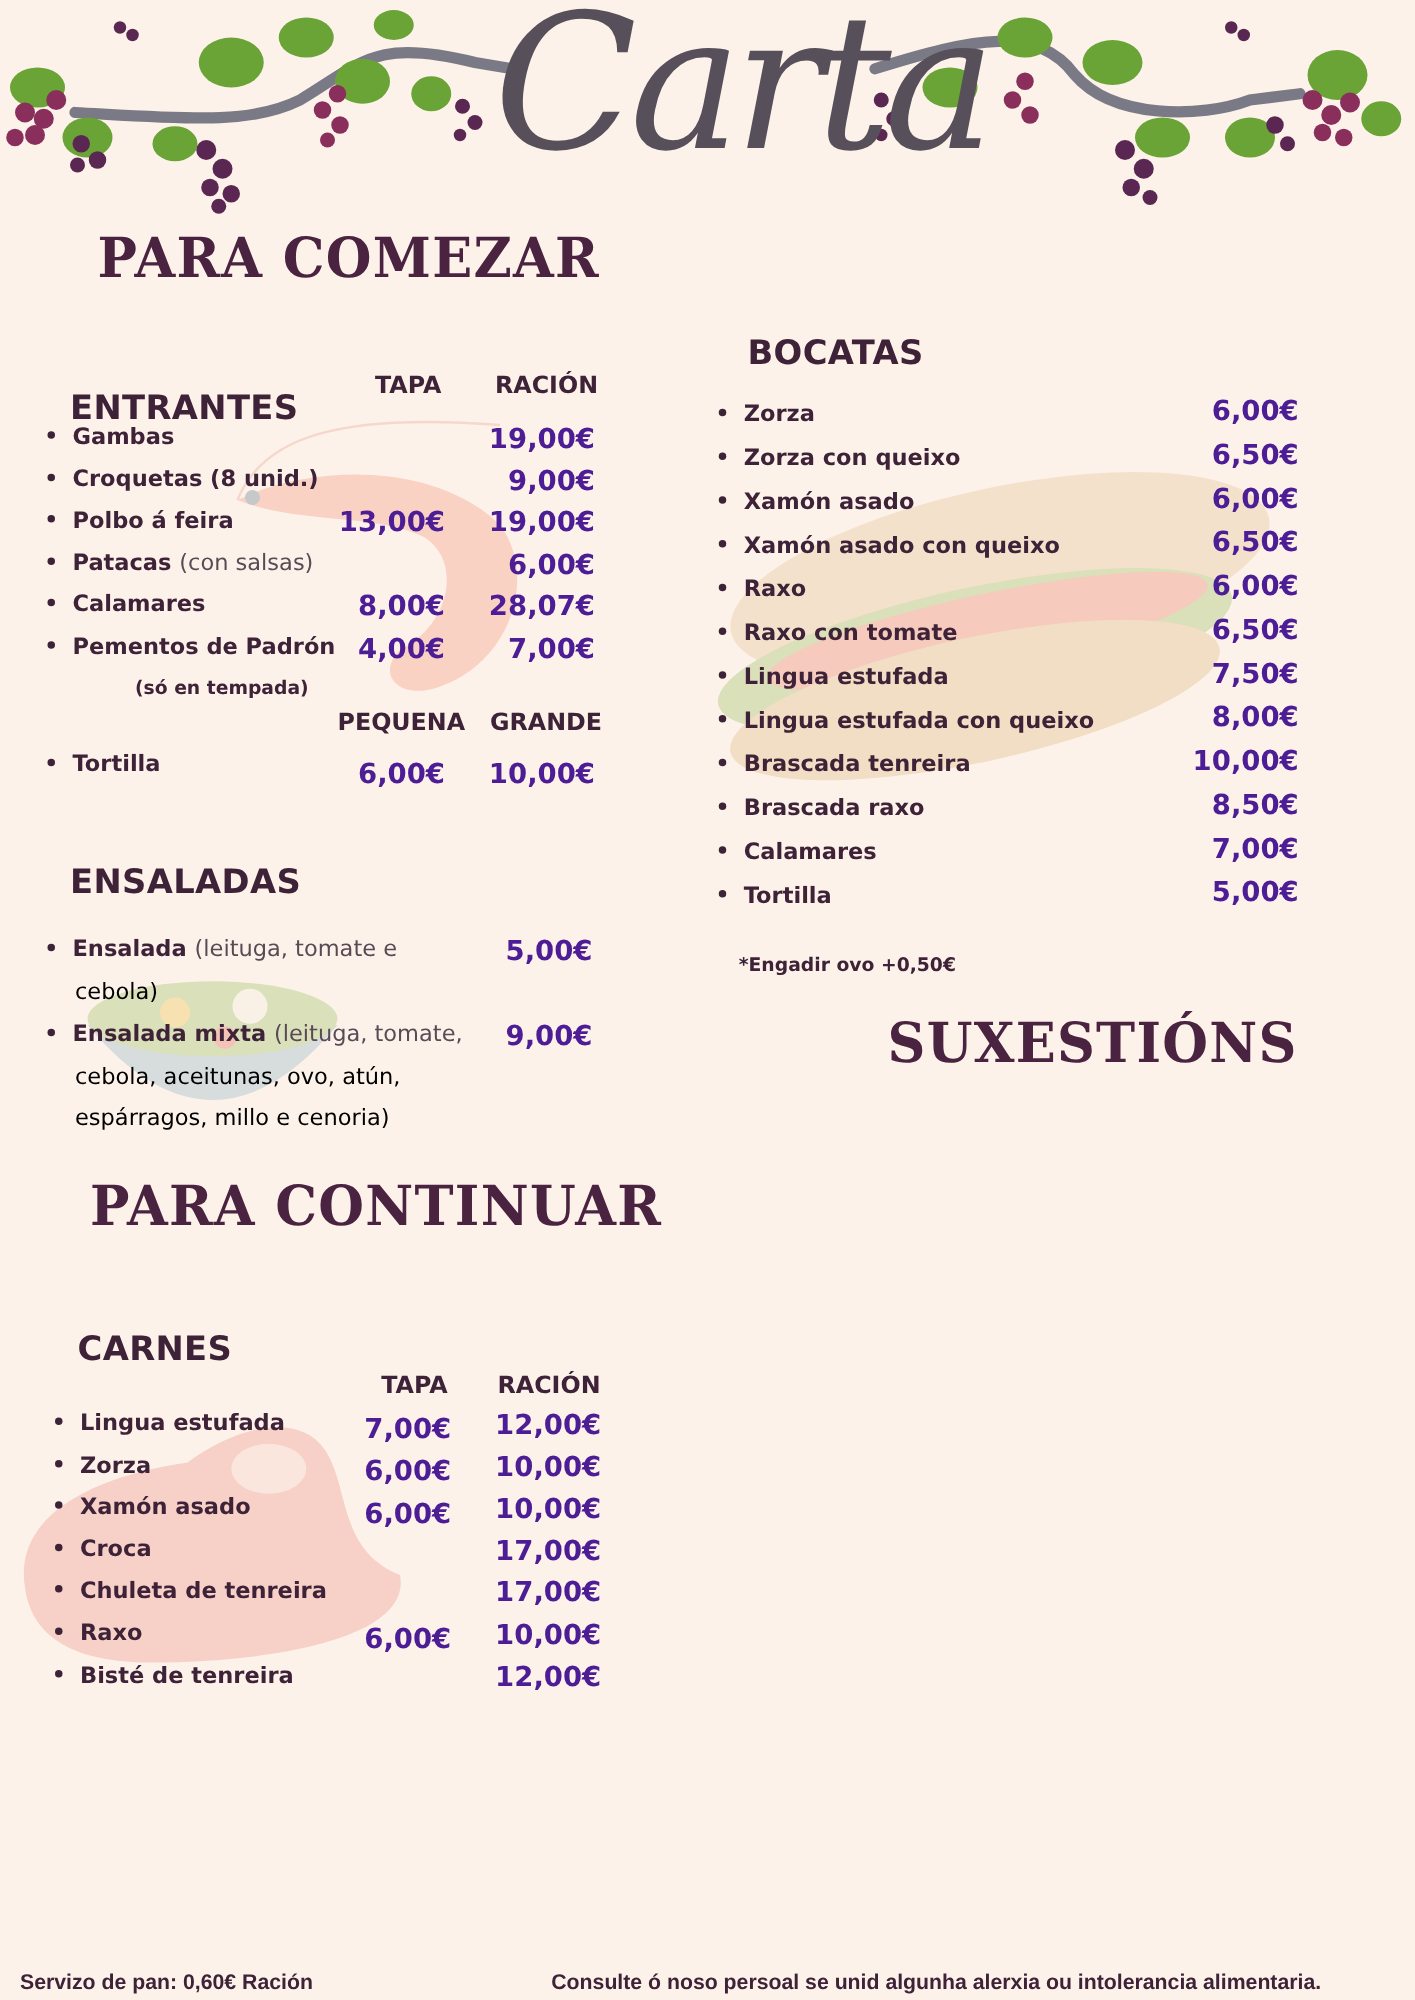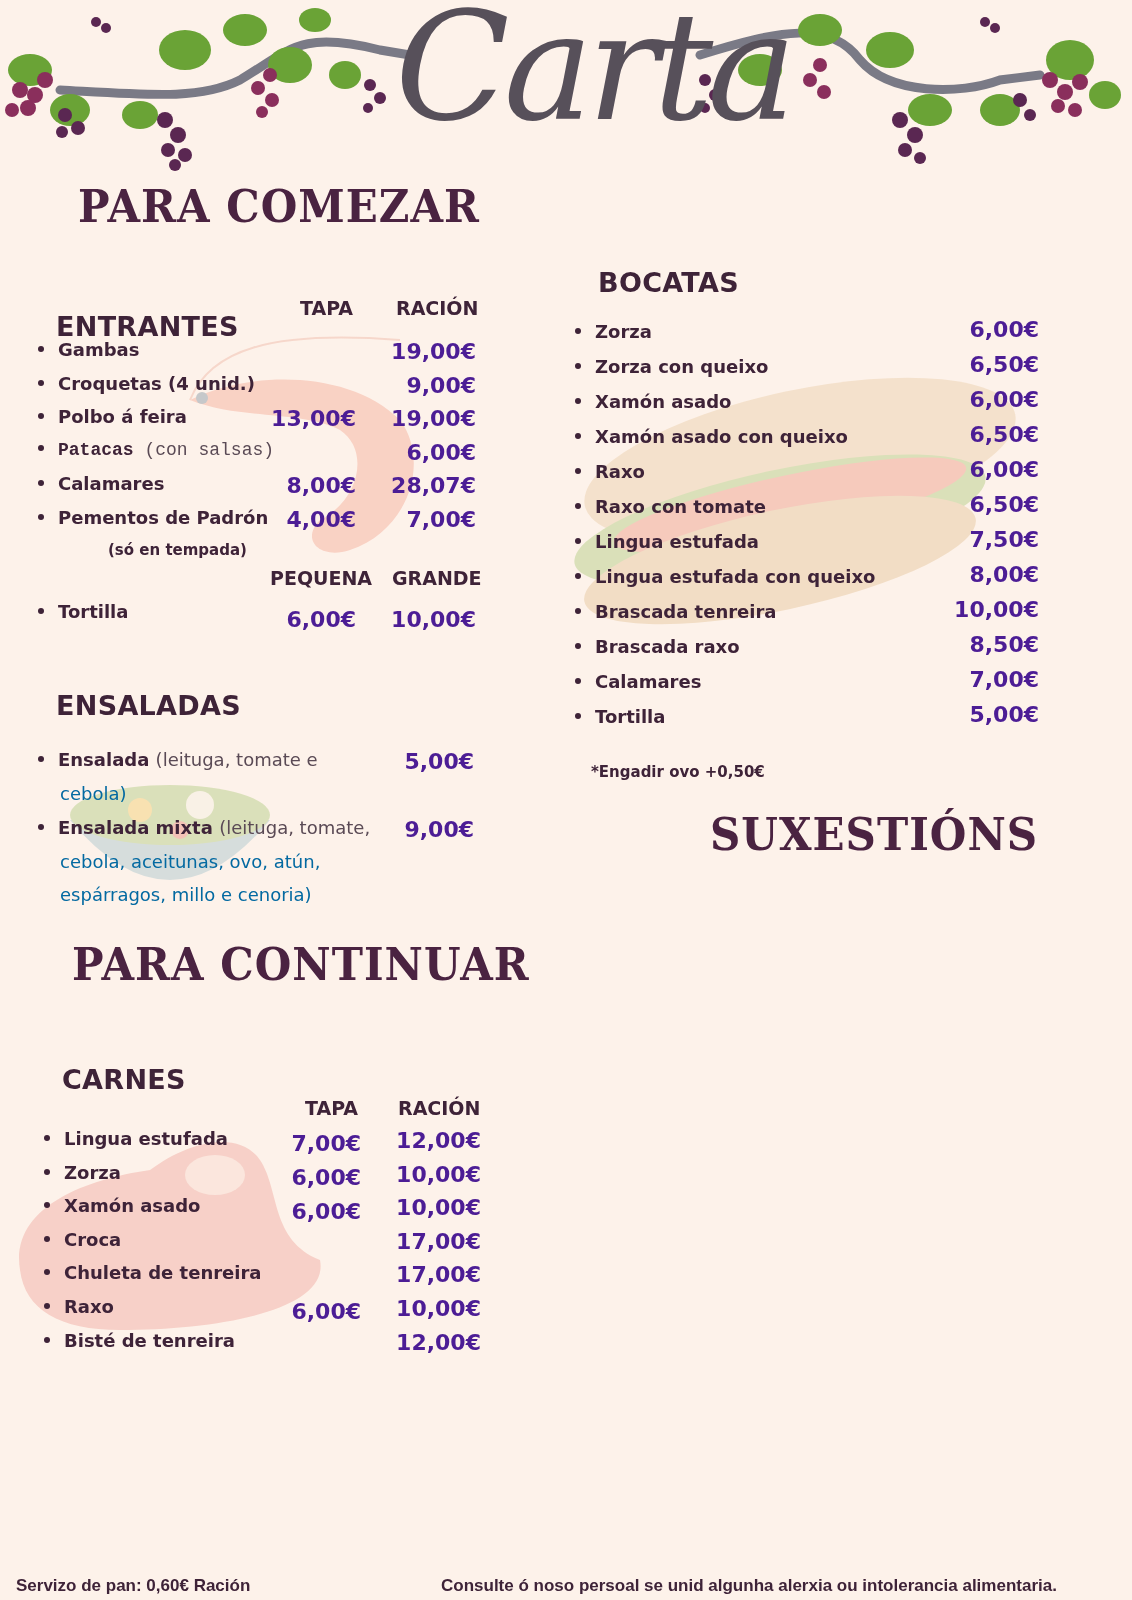--- a/index.html
+++ b/index.html
@@ -79,21 +79,21 @@
       font-family: "DejaVu Sans", sans-serif;
       font-weight: bold;
       font-size: 15px;
       color: #3e2338;
       margin-left: 18px;
     }
     .desc-line {
       position: absolute;
       font-family: "DejaVu Sans", sans-serif;
       font-size: 18px;
-      color: #0369a1;
+      color: #000000;
       white-space: nowrap;
     }
     .footer {
       position: absolute;
       font-family: "Liberation Sans", sans-serif;
       font-weight: bold;
       font-size: 17px;
       color: #3e2338;
       top: 1576px;
     }
@@ -202,28 +202,28 @@
 
 <div class="gothic" style="left:78px;top:182px;">PARA COMEZAR</div>
 
 <div class="cat-title" style="left:56px;top:267px;margin-top:44px;">ENTRANTES</div>
 <div class="col-head" style="left:300px;top:297px;">TAPA</div>
 <div class="col-head" style="left:396px;top:297px;">RACIÓN</div>
 
 <div class="item" style="left:38px;top:339px;"><span class="bullet"></span><span>Gambas</span></div>
 <div class="price" style="right:656px;top:339px;">19,00€</div>
 
-<div class="item" style="left:38px;top:373px;"><span class="bullet"></span><span>Croquetas (4 unid.)</span></div>
+<div class="item" style="left:38px;top:373px;"><span class="bullet"></span><span>Croquetas (8 unid.)</span></div>
 <div class="price" style="right:656px;top:373px;">9,00€</div>
 
 <div class="item" style="left:38px;top:406px;"><span class="bullet"></span><span>Polbo á feira</span></div>
 <div class="price" style="right:776px;top:406px;">13,00€</div>
 <div class="price" style="right:656px;top:406px;">19,00€</div>
 
-<div class="item" style="left:38px;top:440px;font-family:Liberation Mono, monospace;"><span class="bullet"></span><span>Patacas</span> <span class="light">(con salsas)</span></div>
+<div class="item" style="left:38px;top:440px;"><span class="bullet"></span><span>Patacas</span> <span class="light">(con salsas)</span></div>
 <div class="price" style="right:656px;top:440px;">6,00€</div>
 
 <div class="item" style="left:38px;top:473px;"><span class="bullet"></span><span>Calamares</span></div>
 <div class="price" style="right:776px;top:473px;">8,00€</div>
 <div class="price" style="right:656px;top:473px;">28,07€</div>
 
 <div class="item" style="left:38px;top:507px;"><span class="bullet"></span><span>Pementos de Padrón</span></div>
 <div class="price" style="right:776px;top:507px;">4,00€</div>
 <div class="price" style="right:656px;top:507px;">7,00€</div>
 

